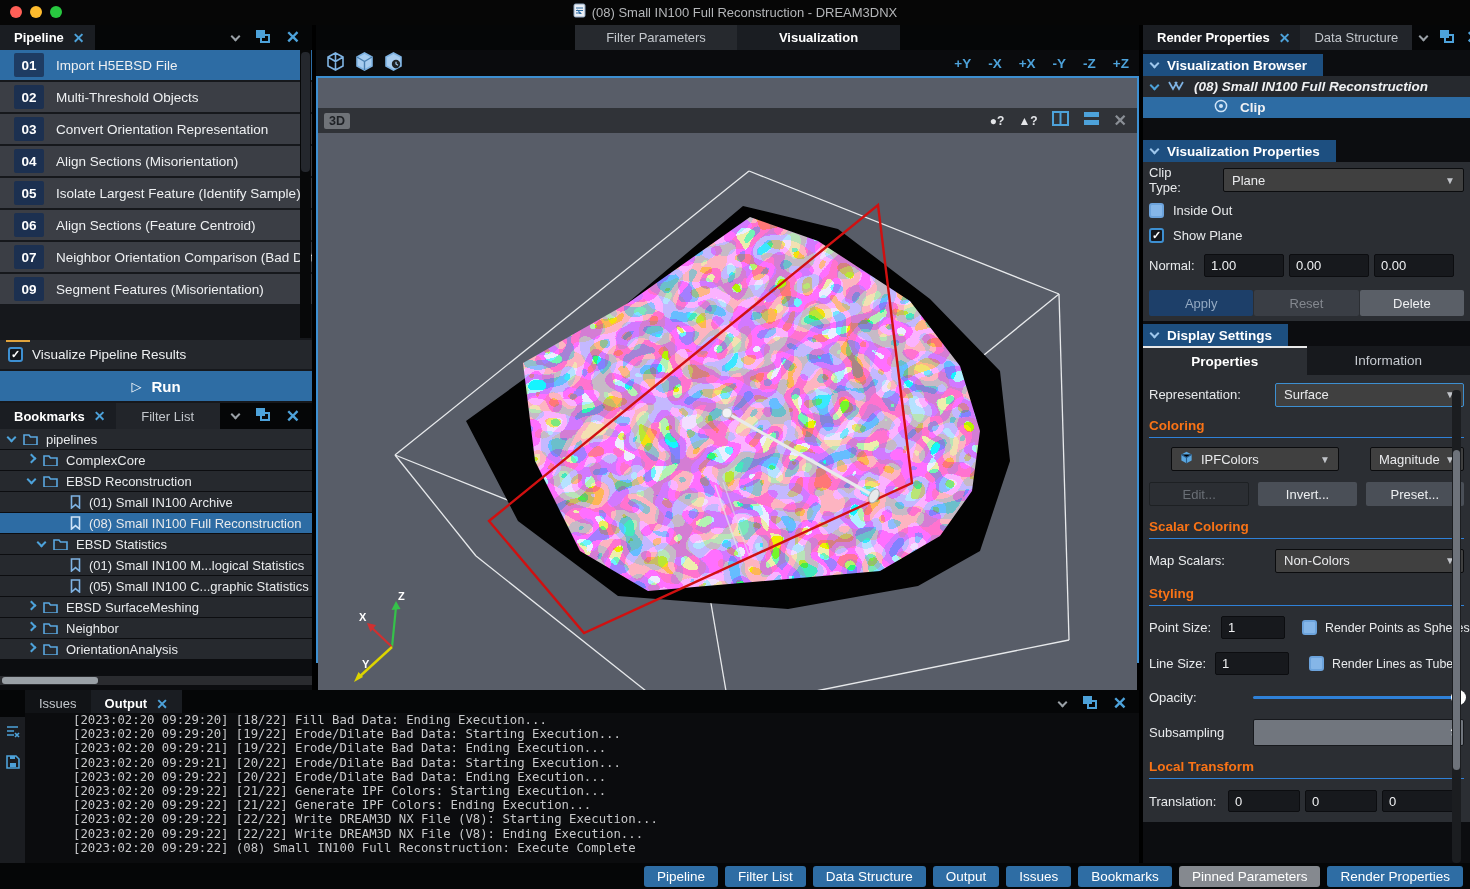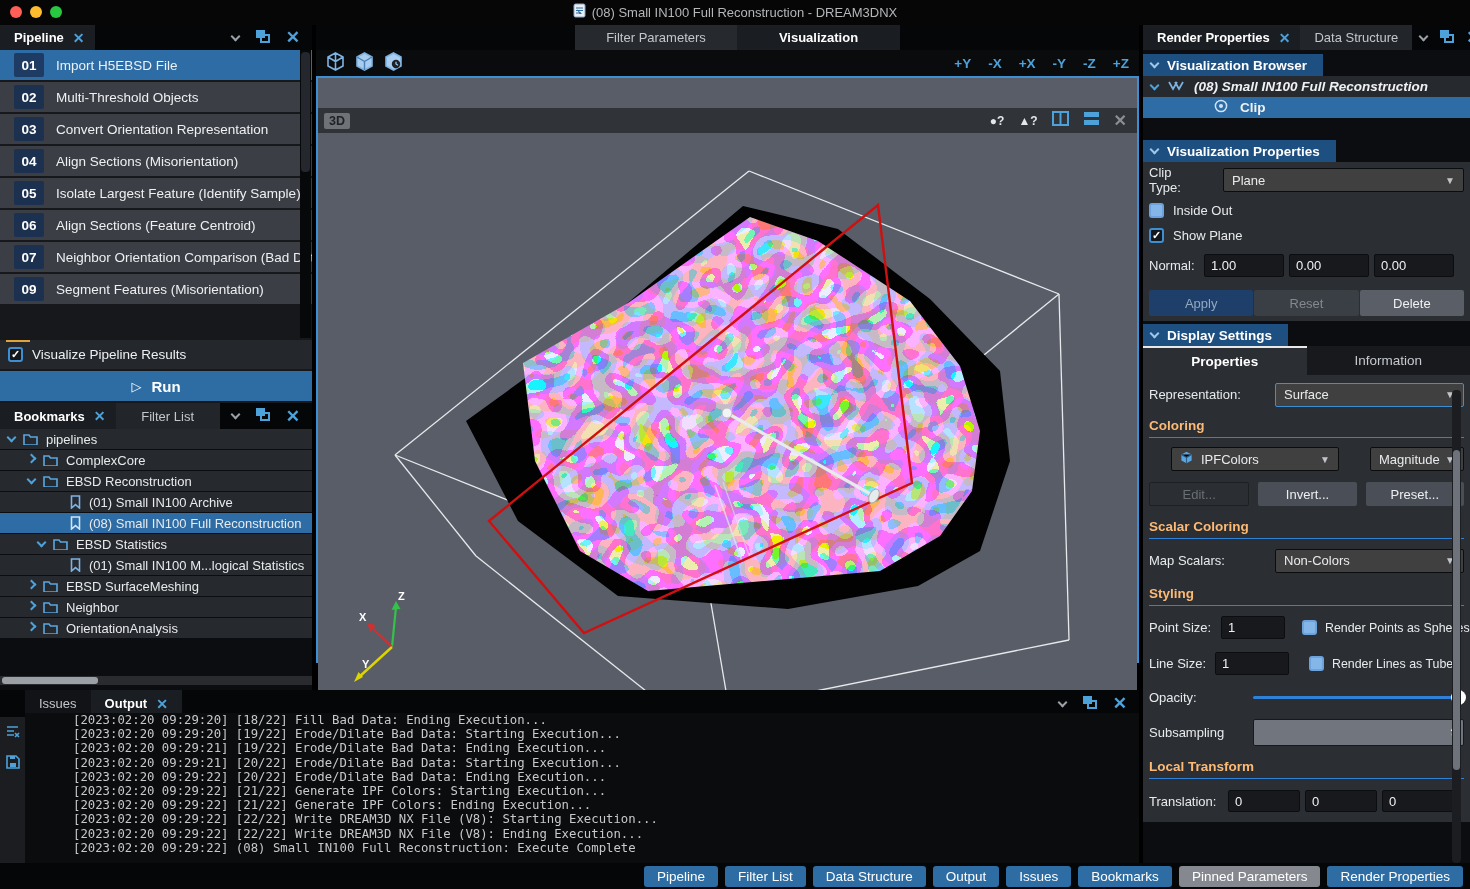--- a/index.html
+++ b/index.html
@@ -97,21 +97,21 @@
   .btn{height:26px;border-radius:2px;display:flex;align-items:center;justify-content:center;font-size:13px;}
   .btn.apply{background:#1d3f69;color:#93a9c2;}
   .btn.reset{background:#3a3e45;color:#84888f;}
   .btn.delete{background:#5a5f67;color:#f0f1f3;}
   .btn.edit{background:#2b2e33;border:1px solid #1d2023;color:#6a6f76;}
   .btn.mid{background:#4a4f57;color:#eceef0;}
   .ptabs{display:flex;height:29px;background:#050607;}
   .ptab{flex:1;display:flex;align-items:center;justify-content:center;font-size:13.5px;}
   .ptab.active{background:#2b2e33;color:#fff;font-weight:bold;border-top:2px solid #e8e8e8;}
   .ptab.inactive{background:#17191d;color:#c6cad0;}
-  .seclabel{color:#fdba74;font-weight:bold;font-size:13.5px;}
+  .seclabel{color:#f97316;font-weight:bold;font-size:13.5px;}
   .secrule{height:1px;background:#2f81d8;margin-top:3px;}
   .slider-track{height:3px;background:#2f81d8;border-radius:2px;position:relative;flex:1;}
   .slider-thumb{position:absolute;right:-2px;top:-6px;width:15px;height:15px;border-radius:50%;background:#fff;}
   .spin{background:#71767e;border:1px solid #17191d;height:27px;display:flex;align-items:center;border-radius:2px;}
   .spin-arrows{margin-left:auto;display:flex;flex-direction:column;align-items:center;justify-content:center;padding-right:5px;line-height:8px;}
   .spin-up{color:#fff;font-size:9px;}
   .spin-dn{color:#9aa0a8;font-size:9px;}
   .vscroll{position:absolute;left:309px;top:365px;width:9px;height:473px;background:#1b1d20;border-radius:4px;}
   .vthumb{position:absolute;left:1px;top:60px;width:7px;height:320px;background:#6e737b;border-radius:4px;}
   .mono-ital{font-style:italic;}
@@ -273,20 +273,28 @@
           </span>
           <span>EBSD Statistics</span>
         </div>
       <div class="trow" style="padding-left:70px">
           <span class="tico">
             <svg width="11" height="14" viewBox="0 0 11 14">
               <path d="M1.5 1 h8 v12 l-4 -3.4 l-4 3.4 Z" fill="none" stroke="#7fb3e3" stroke-width="1.6"></path>
             </svg>
           </span>
           <span>(01) Small IN100 M...logical Statistics</span>
+        </div>
+      <div class="trow" style="padding-left:70px">
+          <span class="tico">
+            <svg width="11" height="14" viewBox="0 0 11 14">
+              <path d="M1.5 1 h8 v12 l-4 -3.4 l-4 3.4 Z" fill="none" stroke="#7fb3e3" stroke-width="1.6"></path>
+            </svg>
+          </span>
+          <span>(05) Small IN100 C...graphic Statistics</span>
         </div>
       <div class="trow" style="padding-left:28px">
           <span class="chev blue right"></span>
           <span class="tico">
             <svg width="15" height="12" viewBox="0 0 15 12">
               <path d="M1 2 h5 l1.5 2 H14 v8 H1 Z" fill="none" stroke="#5aa7e0" stroke-width="1.6"></path>
             </svg>
           </span>
           <span>EBSD SurfaceMeshing</span>
         </div>

